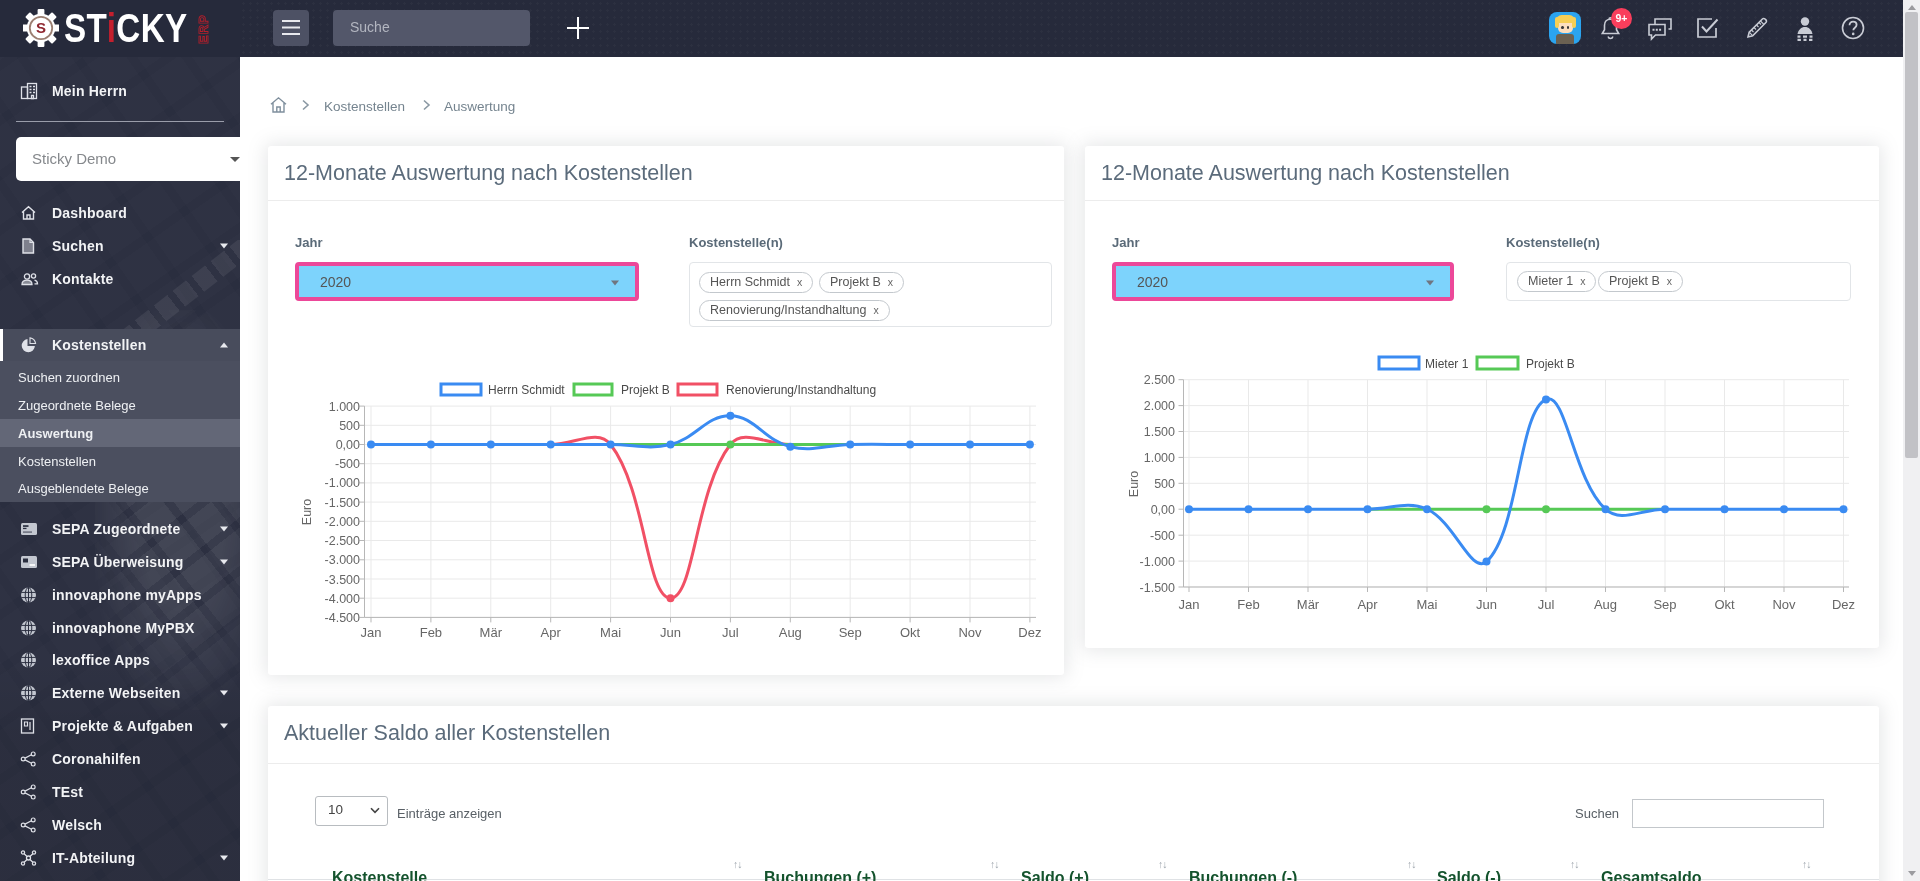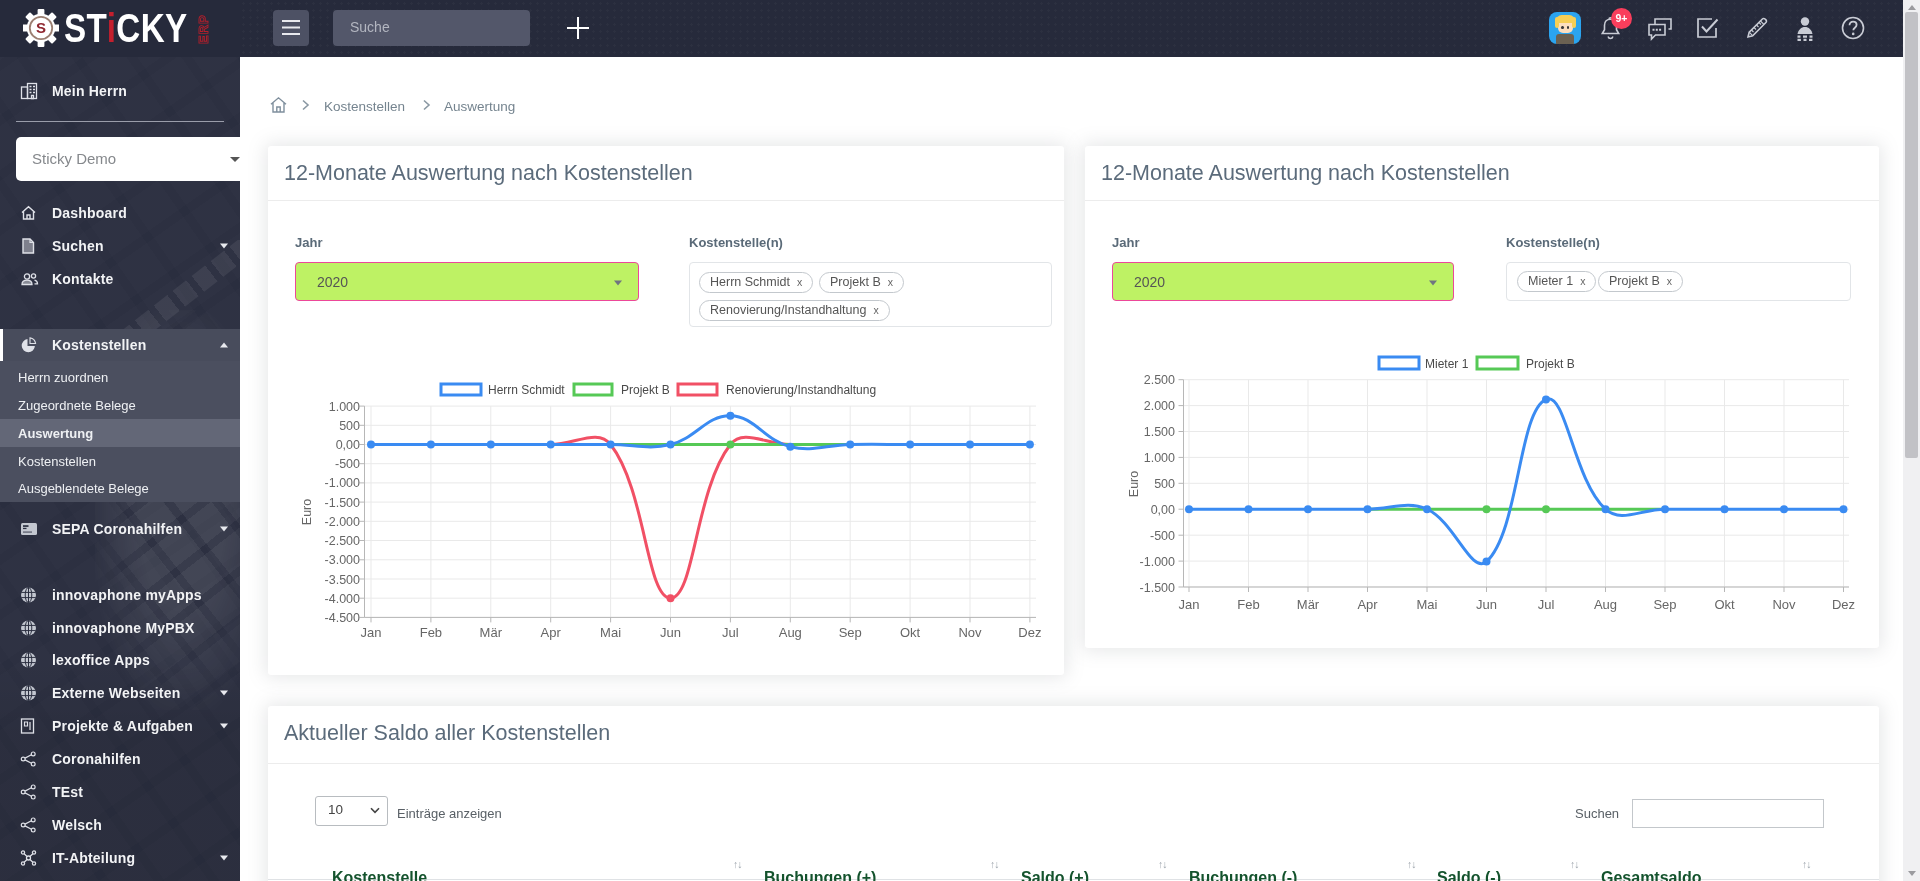--- a/index.html
+++ b/index.html
@@ -31,21 +31,21 @@
 .sub { position:absolute; left:0; width:240px; height:28px; color:#eef0f3; font-size:13px; font-weight:400; }
 .sub .txt { position:absolute; left:18px; top:50%; transform:translateY(-50%); }
 
 
 #content { position:absolute; left:240px; top:57px; width:1663px; height:824px; background:#fff; }
 .card { position:absolute; background:#fff; border-radius:3px;
   box-shadow:0 0 18px 3px rgba(120,125,135,0.18); }
 .ctitle { position:absolute; left:16px; top:14px; font-size:21.5px; line-height:26px; color:#5b6b7b; letter-spacing:0; }
 .csep { position:absolute; left:0; top:54px; width:100%; height:1px; background:#ececec; }
 .flabel { position:absolute; font-size:13px; font-weight:700; color:#5a6a78; }
-.gsel { position:absolute; background:#bef264; border:1px solid #ec4899; border-radius:4px; }
+.gsel { position:absolute; background:#7dd3fc; border:4px solid #ec4899; border-radius:4px; }
 .gsel .t { position:absolute; left:21px; top:50%; transform:translateY(-50%); font-size:14px; color:#555; }
 .gsel .c { position:absolute; right:16px; top:50%; transform:translateY(-30%);
   width:0; height:0; border-left:4.5px solid transparent; border-right:4.5px solid transparent; border-top:5px solid #707580; }
 .tagbox { position:absolute; background:#fff; border:1px solid #e2e5e8; border-radius:4px; }
 .chip { position:absolute; height:21px; border:1px solid #c3c8cd; border-radius:11px;
   font-size:12.5px; color:#555; line-height:19px; padding:0 10px; white-space:nowrap; }
 .chip b { font-weight:400; margin-left:7px; font-size:10.5px; color:#666; }
 .hcell { top:18px; font-size:16px; font-weight:700; color:#14532d; }
 .harr { top:7px; font-size:10.5px; color:#a2a9b0; letter-spacing:-1px; }
 .grid { stroke:#e9e9e9; stroke-width:1; }
@@ -110,21 +110,21 @@
     <div class="mitem" style="top:328.5px;">
       <svg width="17" height="17" viewBox="0 0 17 17" fill="none">
           <path d="M7.5 2.6 A6.6 6.6 0 1 0 14.9 9.5 L7.5 9.5 Z" fill="#dfe1e8"></path>
           <path d="M10 1.4 A6.6 6.6 0 0 1 15.6 7 L10 7 Z" stroke="#dfe1e8" stroke-width="1.1" fill="none"></path>
         </svg>
       <span class="txt">Kostenstellen</span>
         <span class="carup"></span>
     </div>
 
     <div class="sub" style="top:363px;">
-        <span class="txt">Herrn zuordnen</span>
+        <span class="txt">Suchen zuordnen</span>
       </div>
     <div class="sub" style="top:390.5px;">
         <span class="txt">Zugeordnete Belege</span>
       </div>
     <div class="sub" style="top:418.5px;font-weight:700;">
         <span class="txt">Auswertung</span>
       </div>
     <div class="sub" style="top:446.5px;">
         <span class="txt">Kostenstellen</span>
       </div>
@@ -132,21 +132,30 @@
         <span class="txt">Ausgeblendete Belege</span>
       </div>
 
     <div class="mitem" style="top:512.5px;">
       <svg width="18" height="14" viewBox="0 0 18 14">
           <rect x="1" y="1" width="16" height="12" rx="1.5" fill="#c3c7d0"></rect>
           <rect x="3" y="3.2" width="5.5" height="1.7" fill="#2a2e3f"></rect>
           <rect x="3" y="5.8" width="3.5" height="1.3" fill="#2a2e3f"></rect>
           <rect x="3" y="9.3" width="9" height="1.6" fill="#2a2e3f" opacity="0.55"></rect>
         </svg>
-      <span class="txt">SEPA Coronahilfen</span>
+      <span class="txt">SEPA Zugeordnete</span>
+        <span class="car"></span>
+    </div>
+    <div class="mitem" style="top:545.5px;">
+      <svg width="18" height="14" viewBox="0 0 18 14">
+          <rect x="1" y="1" width="16" height="12" rx="1.5" fill="#c3c7d0"></rect>
+          <rect x="3" y="3.5" width="5" height="4" fill="#2a2e3f"></rect>
+          <rect x="9.5" y="9" width="5.5" height="2" fill="#fff" opacity="0.85"></rect>
+        </svg>
+      <span class="txt">SEPA Überweisung</span>
         <span class="car"></span>
     </div>
     <div class="mitem" style="top:578px;">
       <svg class="globe" width="17" height="17" viewBox="0 0 17 17">
           <circle cx="8.5" cy="8.5" r="7.5" fill="#c3c7d0"></circle>
           <g fill="none" stroke="#2a2e3f" stroke-width="1">
             <ellipse cx="8.5" cy="8.5" rx="3.3" ry="7.5"></ellipse>
             <path d="M1.2 5.9h14.6M1.2 11.1h14.6M8.5 1v15"></path>
           </g>
         </svg>

